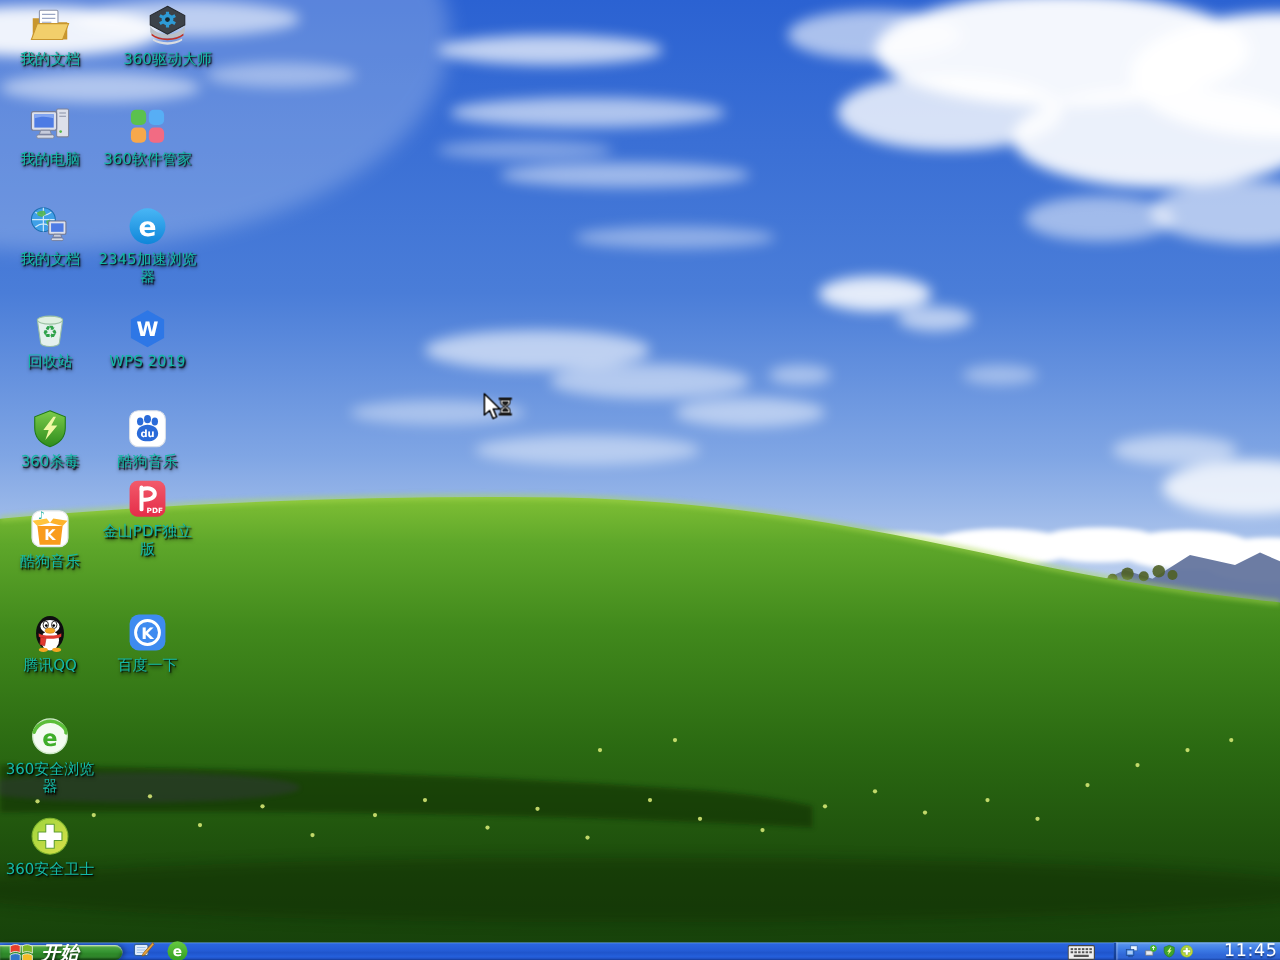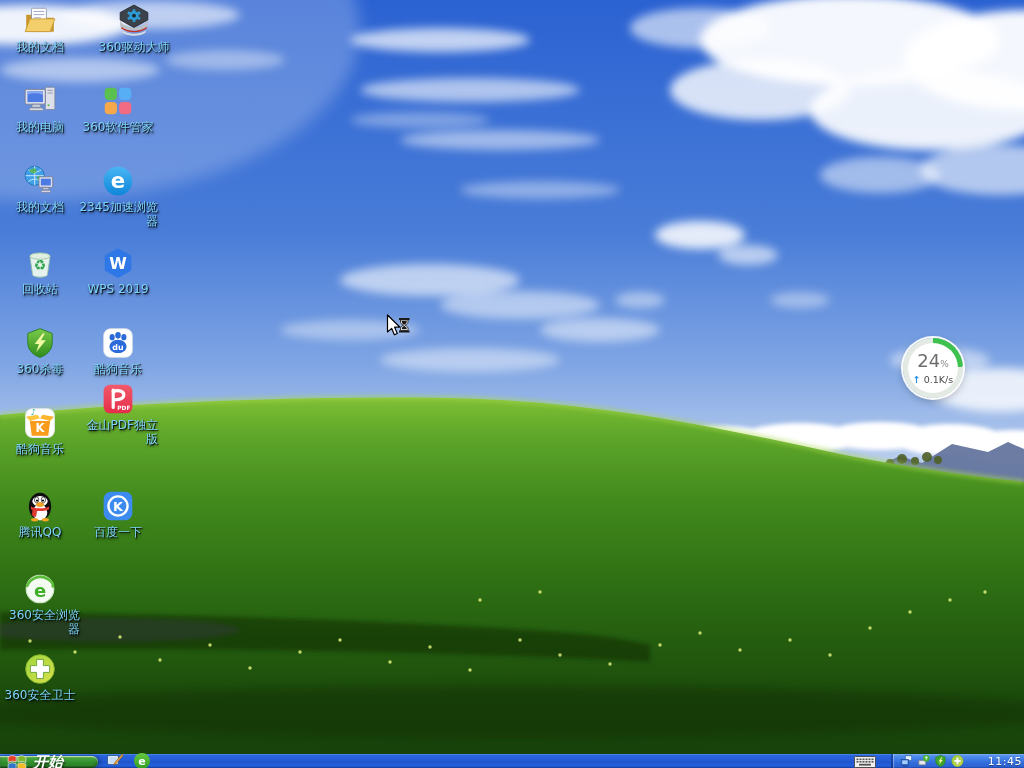--- a/index.html
+++ b/index.html
@@ -4,21 +4,21 @@
 <style>
   html,body{margin:0;padding:0;background:#000;}
   .desktop{position:relative;width:1024px;height:768px;overflow:hidden;
     font-family:"DejaVu Sans","Liberation Sans",sans-serif;}
   .wallpaper{position:absolute;left:0;top:0;width:1024px;height:768px;}
   svg text{font-family:"DejaVu Sans","Liberation Sans",sans-serif;}
 
   
   .cell{position:absolute;width:80px;display:flex;flex-direction:column;align-items:center;cursor:default;}
   .cell .ic{width:34px;height:34px;display:flex;align-items:center;justify-content:center;}
-  .cell .lbl{margin-top:2px;max-width:80px;text-align:right;font-size:12px;line-height:14px;color:#7dd3fc;
+  .cell .lbl{margin-top:2px;max-width:80px;text-align:center;font-size:12px;line-height:14px;color:#14b8a6;
     text-shadow:1px 1px 1px rgba(0,0,0,.95),1px 2px 3px rgba(0,0,0,.7);word-break:break-all;}
 
   
   .net-widget{position:absolute;left:903px;top:338px;width:60px;height:60px;}
   .ring{position:absolute;inset:0;border-radius:50%;
     background:conic-gradient(#3ec14d 0deg 87deg,#e3eae3 87deg 360deg);
     box-shadow:0 0 0 2px rgba(255,255,255,.95),0 3px 8px rgba(0,0,0,.28);}
   .ring .inner{position:absolute;inset:5px;background:#fff;border-radius:50%;
     display:flex;flex-direction:column;align-items:center;justify-content:center;}
   .pct{font-size:18px;line-height:18px;color:#6e6e6e;}
@@ -38,21 +38,21 @@
   .start-txt{margin-left:5px;color:#fff;font-size:15px;font-weight:bold;font-style:italic;
     text-shadow:1px 2px 2px rgba(0,0,0,.55);}
   .quick{position:absolute;left:106px;top:0;bottom:0;display:flex;align-items:center;gap:9px;}
   .ql{width:18px;height:18px;cursor:pointer;}
   .kbd{position:absolute;left:854px;top:0;bottom:0;display:flex;align-items:center;cursor:pointer;}
   .tray{position:absolute;left:891px;right:0;top:0;bottom:0;display:flex;align-items:center;gap:4px;padding-left:9px;
     background:linear-gradient(180deg,#7fb1f2 0%,#5490ec 12%,#3b79e4 45%,#3068d8 70%,#2e66d6 88%,#1c46a8 100%);}
   .tray::before{content:"";position:absolute;left:0;top:0;bottom:0;width:2px;
     background:linear-gradient(180deg,#1d4fb0,#123a8e);box-shadow:1px 0 1px rgba(255,255,255,.35);}
   .tray .ti{width:16px;height:16px;cursor:pointer;}
-  .clock{margin-left:20px;margin-right:2px;color:#fff;font-size:11px;letter-spacing:.5px;
+  .clock{margin-left:20px;margin-right:2px;color:#fff;font-size:14px;letter-spacing:.5px;
     text-shadow:0 1px 1px rgba(0,0,0,.4);cursor:default;}
 </style>
 </head>
 <body>
 
 <div class="desktop">
 
   <svg class="wallpaper" viewBox="0 0 1024 768" preserveAspectRatio="none">
     <defs>
       <linearGradient id="sky" x1="0" y1="0" x2="0" y2="1">
@@ -399,28 +399,20 @@
       <rect x="2.5" y="2.5" width="27" height="27" rx="7" fill="#3e8bf0"></rect>
       <circle cx="16" cy="16" r="9" fill="none" stroke="#fff" stroke-width="2.2"></circle>
       <text x="16" y="20.8" font-size="12" font-weight="bold" fill="#fff" text-anchor="middle">K</text>
     </svg>
         </div>
     <div class="lbl">百度一下</div>
   </div>
 
   </div>
 
-  <div class="net-widget">
-    <div class="ring">
-      <div class="inner">
-        <div class="pct"><span>24</span><span class="unit">%</span></div>
-        <div class="spd"><span class="arr">↑</span> <span>0.1K/s</span></div>
-      </div>
-    </div>
-  </div>
 
   <svg class="cursor" viewBox="0 0 26 28" width="26" height="28">
     <path d="M1.5,1 L1.5,18 L5.7,14.4 L8.4,20.8 L11.3,19.5 L8.6,13.2 L14,13.2 Z" fill="#ffffff" stroke="#000" stroke-width="1.2" stroke-linejoin="round"></path>
     <g transform="translate(13,4)">
       <rect x="0" y="0" width="10.5" height="2" fill="#1a1a1a"></rect>
       <rect x="0" y="12.5" width="10.5" height="2" fill="#1a1a1a"></rect>
       <path d="M1.5,2 L9,2 L9,4.2 C9,6 6.5,6.8 5.8,7.2 C6.5,7.6 9,8.4 9,10.2 L9,12.5 L1.5,12.5 L1.5,10.2 C1.5,8.4 4,7.6 4.7,7.2 C4,6.8 1.5,6 1.5,4.2 Z" fill="#ffffff" stroke="#222" stroke-width=".9"></path>
       <path d="M2.8,3 L7.7,3 L7.7,4.2 C7.7,5.4 6,6.2 5.2,6.7 C4.4,6.2 2.8,5.4 2.8,4.2 Z" fill="#1a1a1a"></path>
       <path d="M5.2,8 C6,8.4 7.7,9.2 7.7,10.4 L7.7,11.3 L2.8,11.3 L2.8,10.4 C2.8,9.2 4.4,8.4 5.2,8 Z" fill="#1a1a1a"></path>
     </g>

